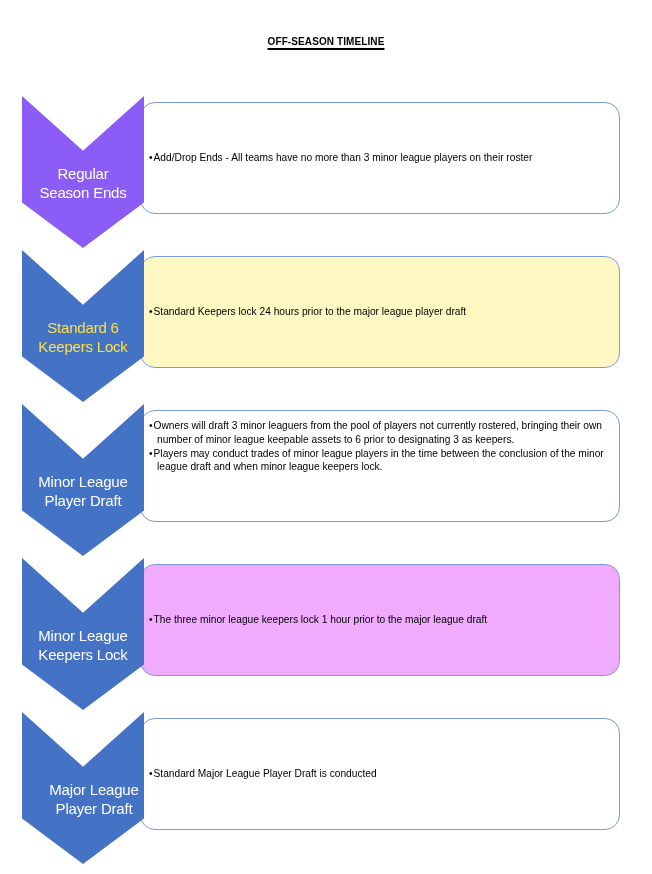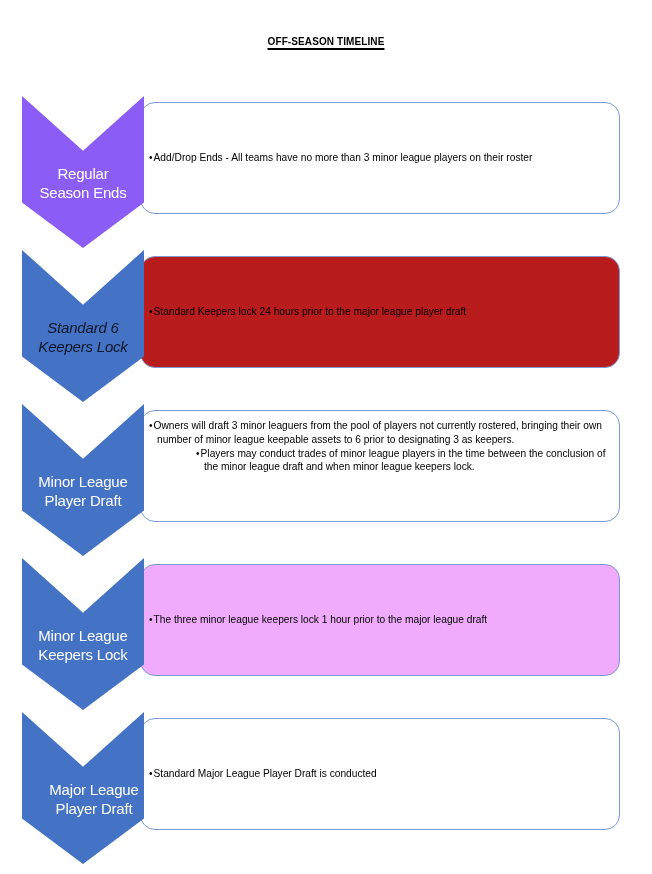--- a/index.html
+++ b/index.html
@@ -148,35 +148,35 @@
           <ul class="tl-bullets">
             <li class="tl-bullet" style="color: rgb(0, 0, 0);">Add/Drop Ends - All teams have no more than 3 minor league players on their roster</li>
           </ul>
         </div>
         <div class="tl-chevron" style="background: #8b5cf6;">
           <div class="tl-chevron-label" style="color: rgb(255, 255, 255);">Regular
 Season Ends</div>
         </div>
       </div>
       <div class="tl-row" style="top: 250px;">
-        <div class="tl-panel" style="border-color: rgb(123, 154, 214); background: #b91c1c;">
+        <div class="tl-panel" style="border-color: rgb(123, 154, 214); background: #fef9c3;">
           <ul class="tl-bullets">
             <li class="tl-bullet" style="color: rgb(0, 0, 0);">Standard Keepers lock 24 hours prior to the major league player draft</li>
           </ul>
         </div>
         <div class="tl-chevron" style="background: rgb(68, 114, 196);">
-          <div class="tl-chevron-label" style="color: #0f172a; font-style: italic;">Standard 6
+          <div class="tl-chevron-label" style="color: #fde047;">Standard 6
 Keepers Lock</div>
         </div>
       </div>
       <div class="tl-row" style="top: 404px;">
         <div class="tl-panel" style="border-color: rgb(123, 154, 214); background: rgb(255, 255, 255);">
           <ul class="tl-bullets top-aligned">
             <li class="tl-bullet" style="color: rgb(0, 0, 0);">Owners will draft 3 minor leaguers from the pool of players not currently rostered, bringing their own number of minor league keepable assets to 6 prior to designating 3 as keepers.</li>
-            <li class="tl-bullet" style="color: rgb(0, 0, 0); margin-left: 47px;">Players may conduct trades of minor league players in the time between the conclusion of the minor league draft and when minor league keepers lock.</li>
+            <li class="tl-bullet" style="color: rgb(0, 0, 0);">Players may conduct trades of minor league players in the time between the conclusion of the minor league draft and when minor league keepers lock.</li>
           </ul>
         </div>
         <div class="tl-chevron" style="background: rgb(68, 114, 196);">
           <div class="tl-chevron-label" style="color: rgb(255, 255, 255);">Minor League
 Player Draft</div>
         </div>
       </div>
       <div class="tl-row" style="top: 558px;">
         <div class="tl-panel" style="border-color: rgb(123, 154, 214); background: #f0abfc;">
           <ul class="tl-bullets">

